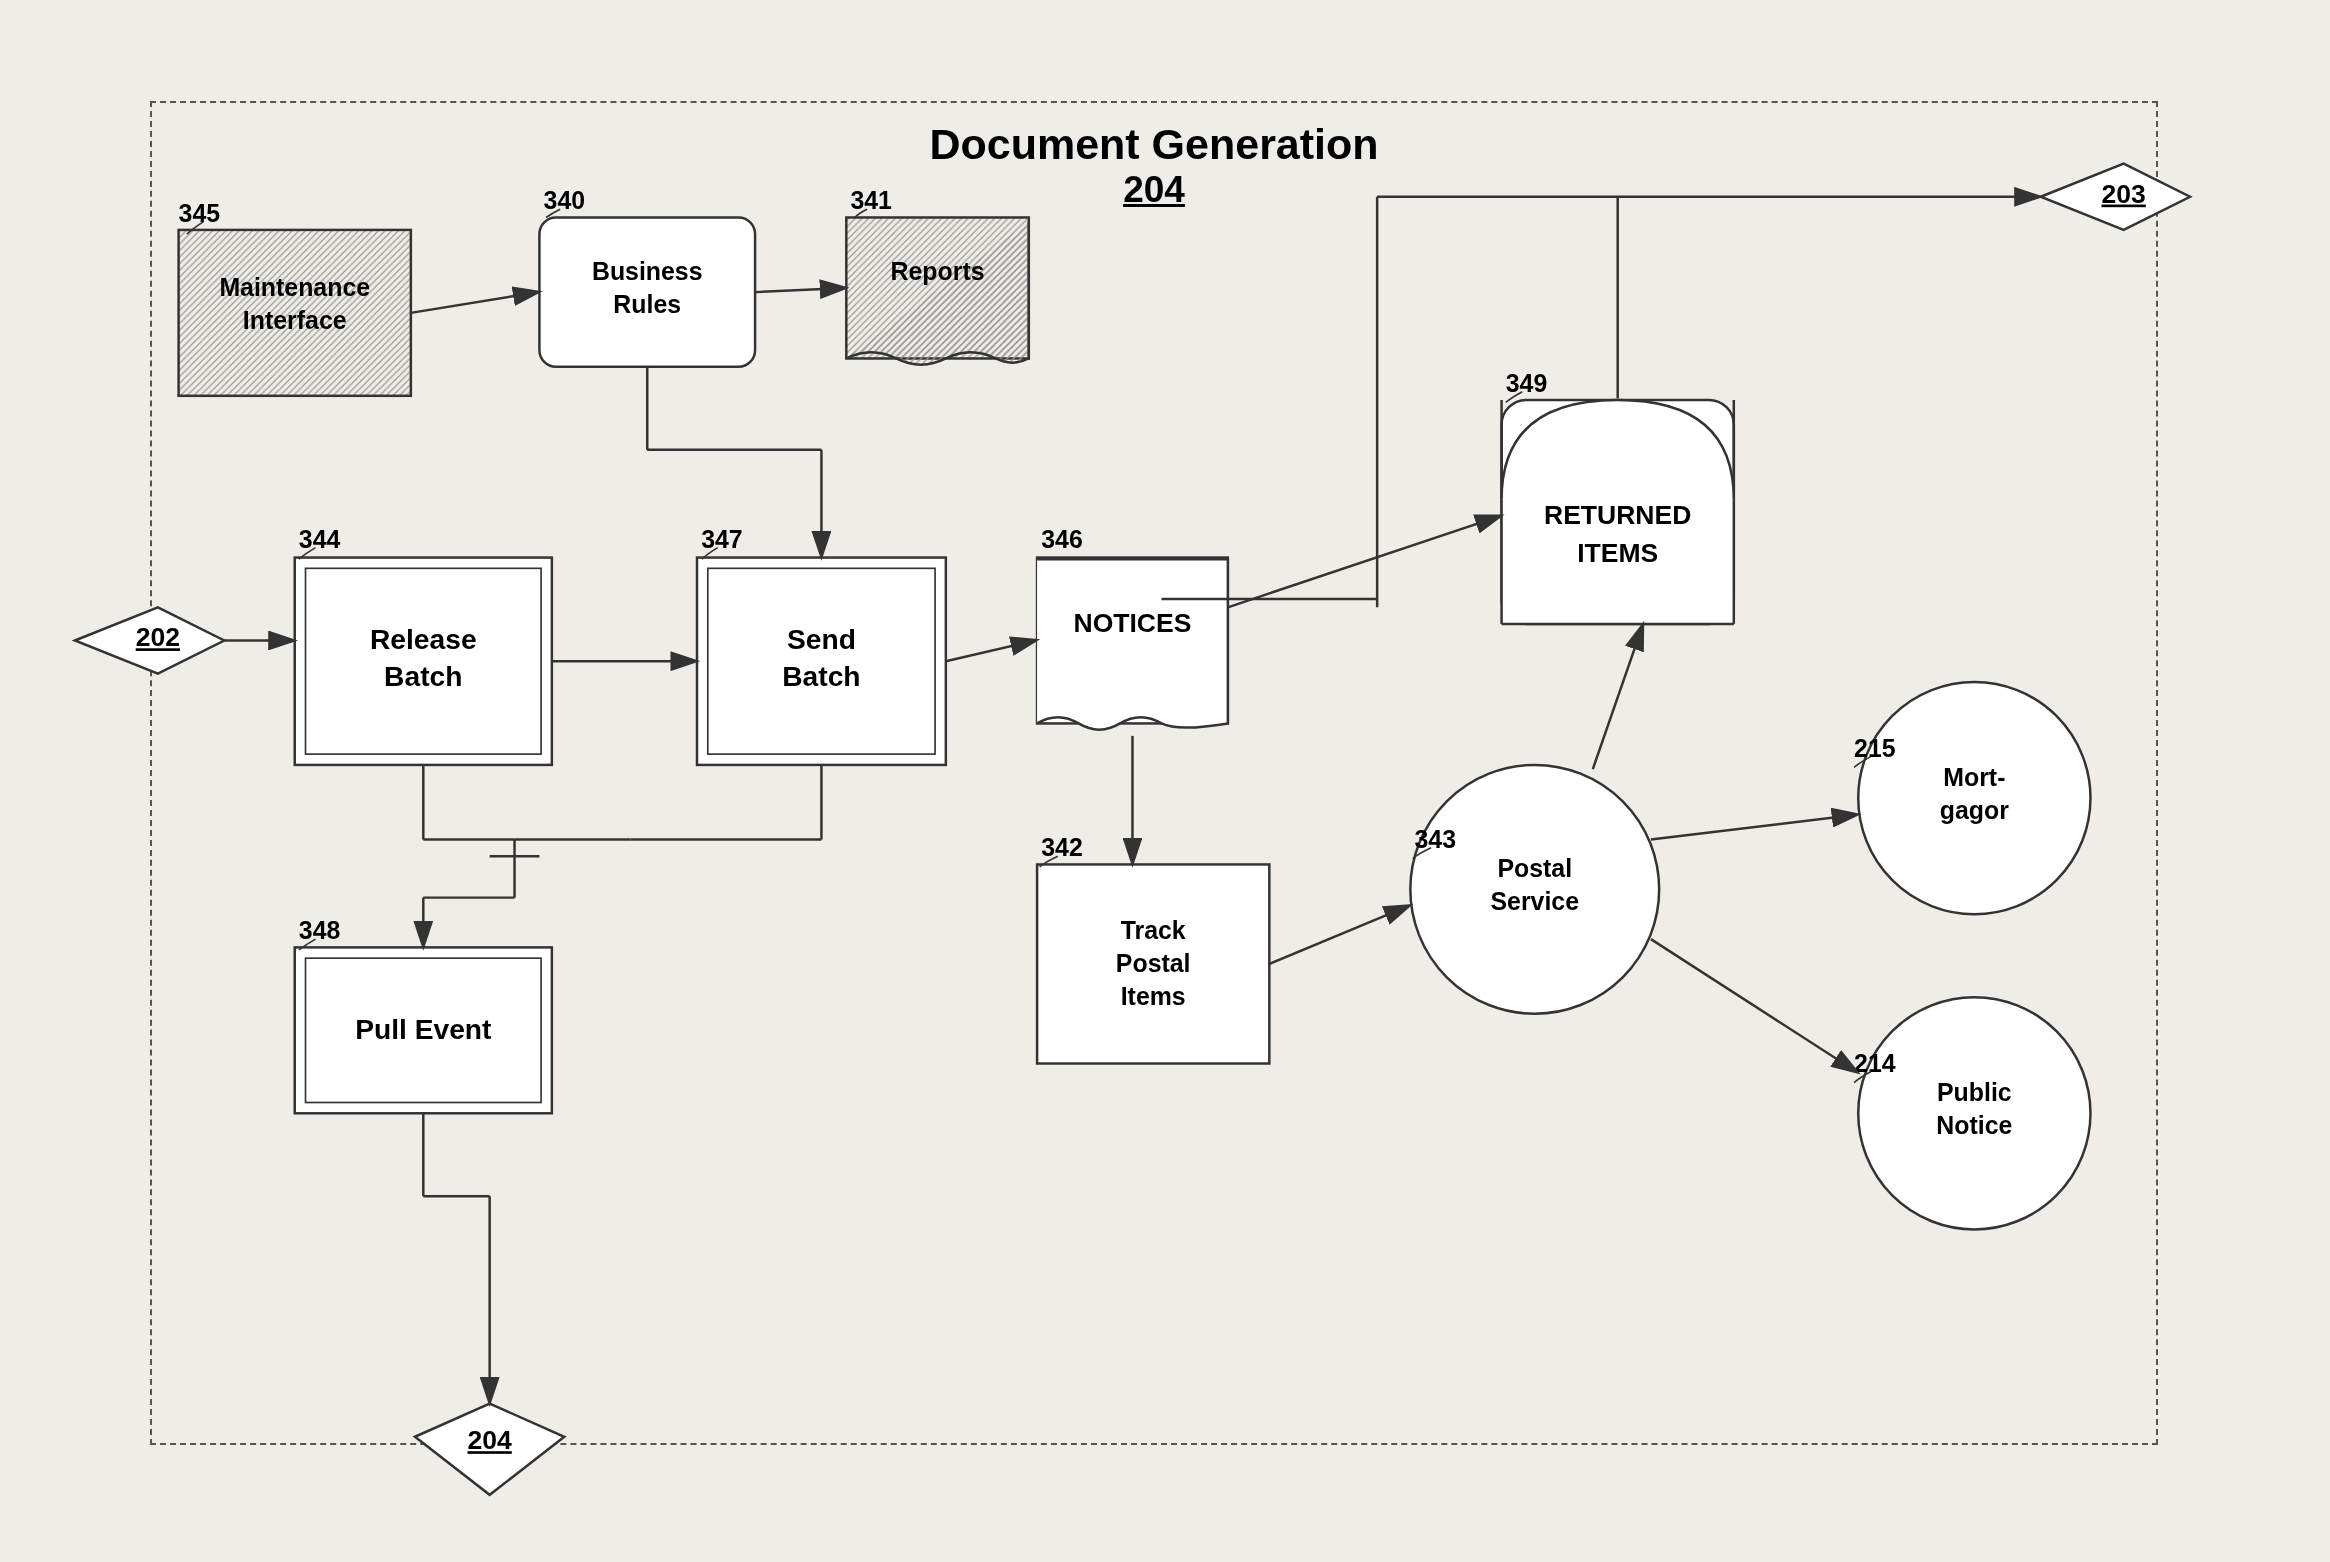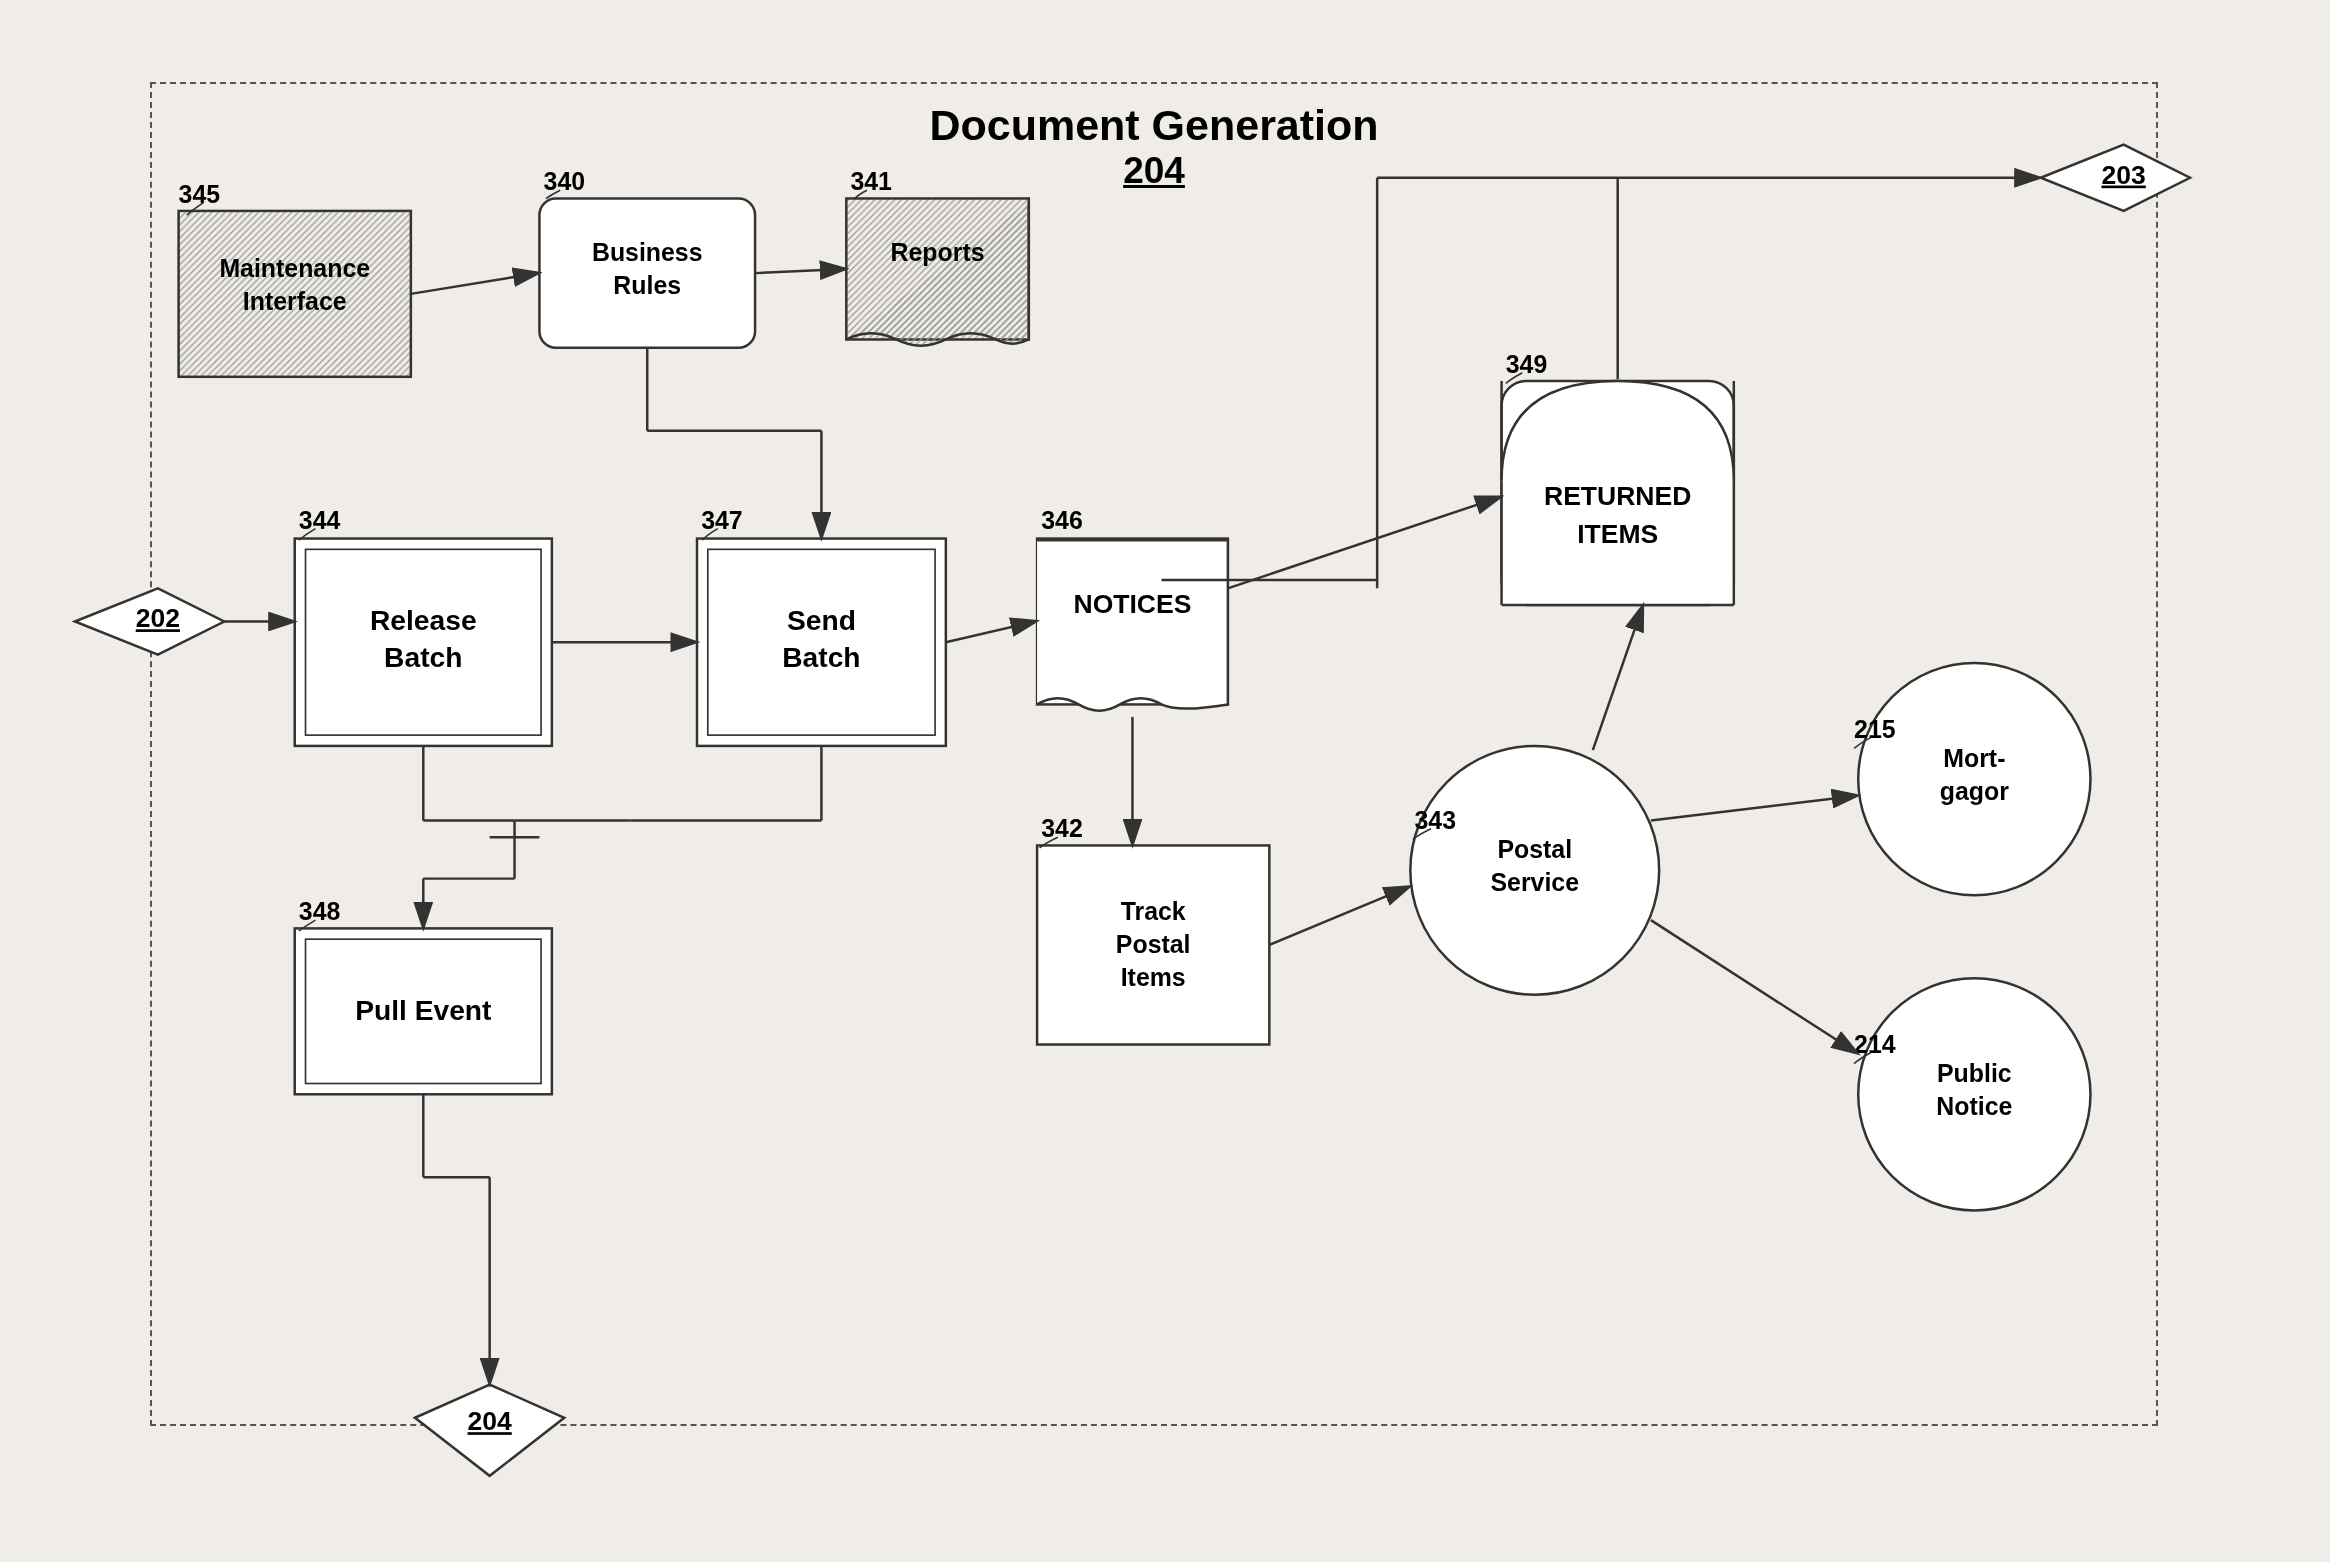--- a/index.html
+++ b/index.html
@@ -6,21 +6,21 @@
     body {
       background: #f0ede8;
       font-family: Arial, sans-serif;
       width: 2330px;
       height: 1562px;
       position: relative;
       overflow: hidden;
     }
     .diagram-container {
       position: absolute;
-      top: 16px;
+      top: 35px;
       left: 50px;
       width: 2223px;
       height: 1493px;
     }
     
     .main-box {
       position: absolute;
       top: 66px;
       left: 100px;
       width: 2008px;

